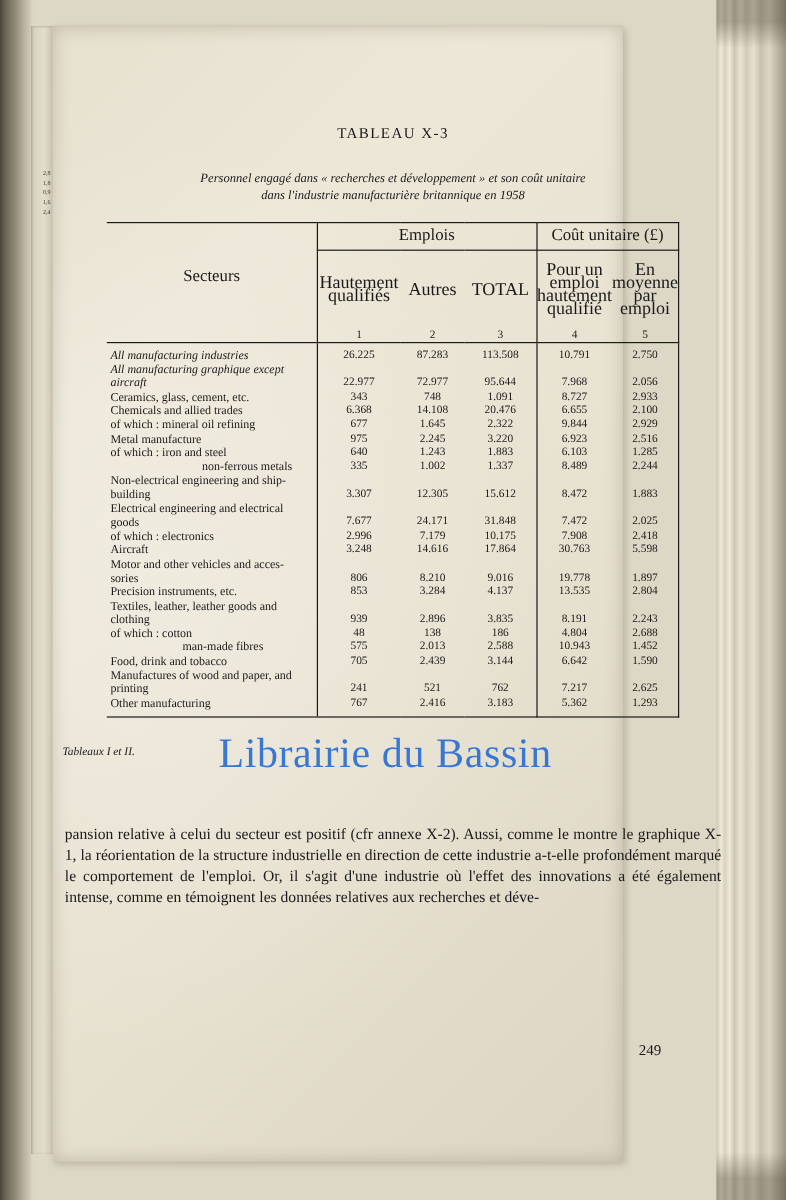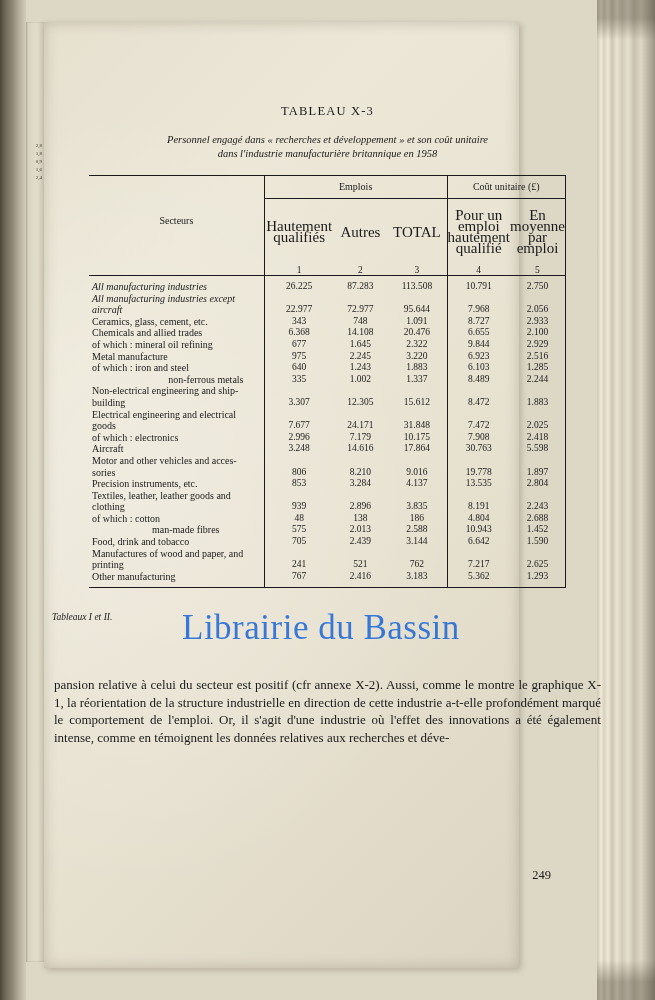--- a/index.html
+++ b/index.html
@@ -51,34 +51,34 @@
     pointer-events:none;
   }
   .content{position:absolute;left:0;top:0;width:567px;height:946px;color:#1a1a1a;}
 
   .tbl-title{
     text-align:center;font-size:12.5px;letter-spacing:1.2px;
     margin-top:82px;
   }
   .tbl-sub{
     text-align:center;font-style:italic;font-size:10.5px;line-height:14px;
-    margin-top:14px;padding:0 60px;
+    margin-top:24px;padding:0 60px;
   }
   table.main{
     border-collapse:collapse;margin:14px auto 0 auto;width:477px;
     font-size:9.5px;
   }
   table.main td,table.main th{padding:0;}
   .bt{border-top:1.3px solid #1a1a1a;}
   .bb{border-bottom:1.3px solid #1a1a1a;}
   .bl{border-left:1.3px solid #1a1a1a;}
   .br{border-right:1.3px solid #1a1a1a;}
   .thin-b{border-bottom:.8px solid #1a1a1a;}
   .hd{
-    text-align:center;font-weight:normal;font-size:10px;vertical-align:middle;
+    text-align:center;font-weight:normal;font-size:14px;vertical-align:middle;
     padding:4px 2px;line-height:12px;
   }
   .hd-small{font-size:15px;line-height:11px;}
   .colnum{text-align:center;font-size:9.5px;padding:2px 0 3px 0;}
   .sect{
     font-style:italic;font-size:10px;padding:0 4px 0 3px;line-height:11.6px;white-space:nowrap;
   }
   .sect.normal{font-style:normal;}
   .num{text-align:center;font-size:9.5px;line-height:11.6px;}
   .rows td{vertical-align:top;}
@@ -156,21 +156,21 @@
             <td class="bb colnum">2</td>
             <td class="br bb colnum">3</td>
             <td class="bb colnum">4</td>
             <td class="br bb colnum">5</td>
           </tr>
 
           <tr class="rows">
             <td class="bb body-cell" style="padding-top:5px;padding-bottom:5px;">
               <div class="lines" id="labels">
                     <div class="sect">All manufacturing industries</div>
-                    <div class="sect">All manufacturing industries  except</div>
+                    <div class="sect">All manufacturing graphique  except</div>
                     <div class="sect">aircraft</div>
                     <div class="sect normal">Ceramics, glass, cement, etc.</div>
                     <div class="sect normal">Chemicals and allied trades</div>
                     <div class="sect normal">of which : mineral oil refining</div>
                     <div class="sect normal">Metal manufacture</div>
                     <div class="sect normal">of which : iron and steel</div>
                     <div class="sect normal" style="padding-left: 63px; text-align: center;">non-ferrous metals</div>
                     <div class="sect normal">Non-electrical engineering and ship-</div>
                     <div class="sect normal">building</div>
                     <div class="sect normal">Electrical engineering and electrical</div>

